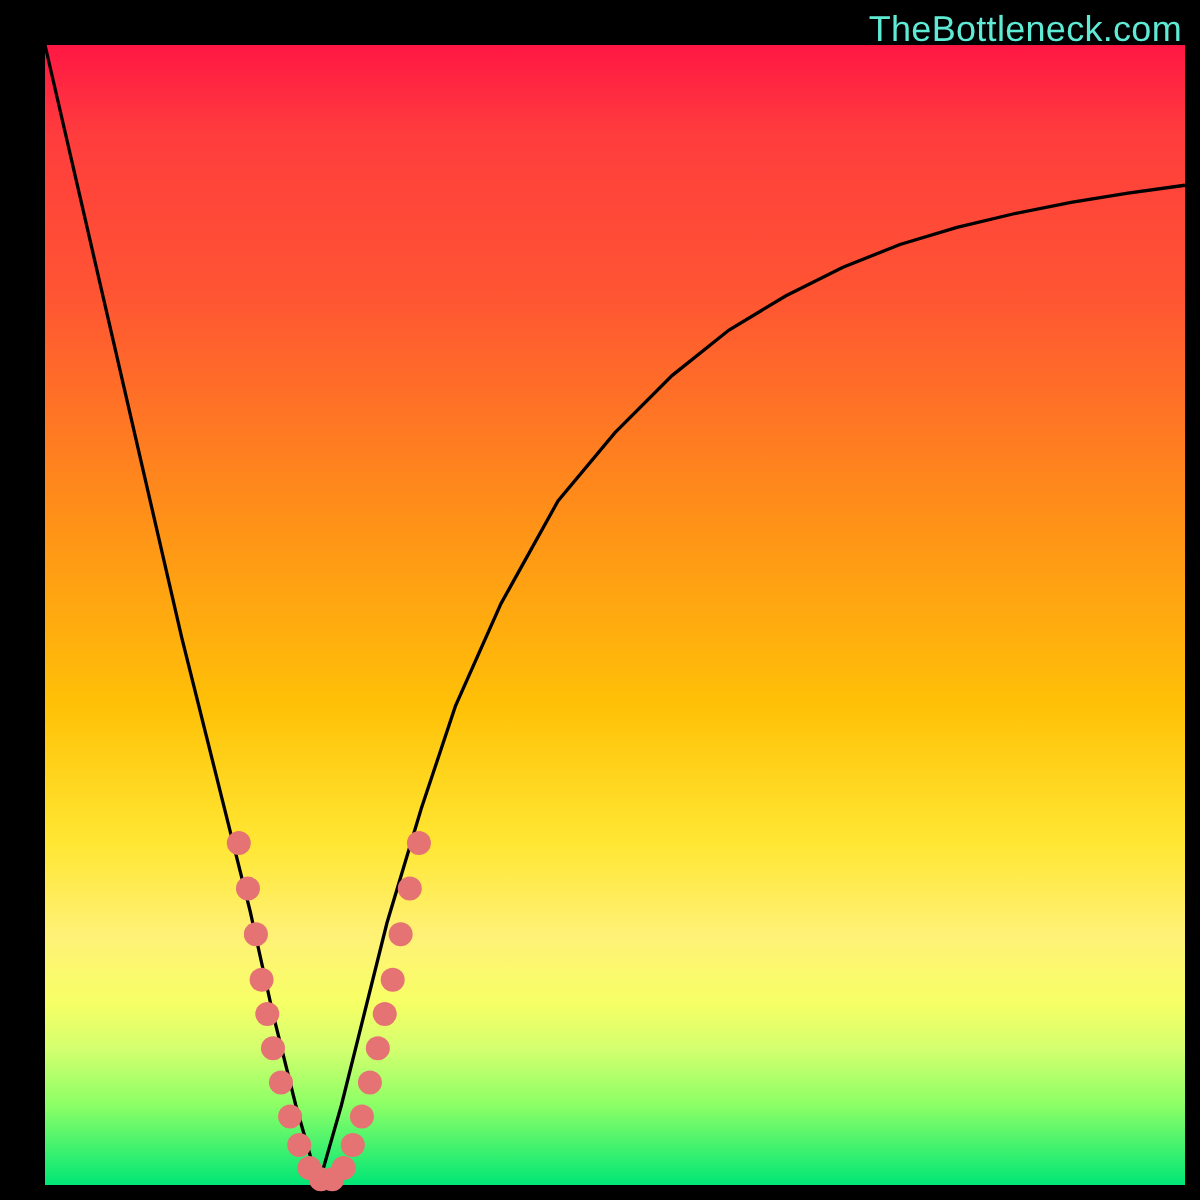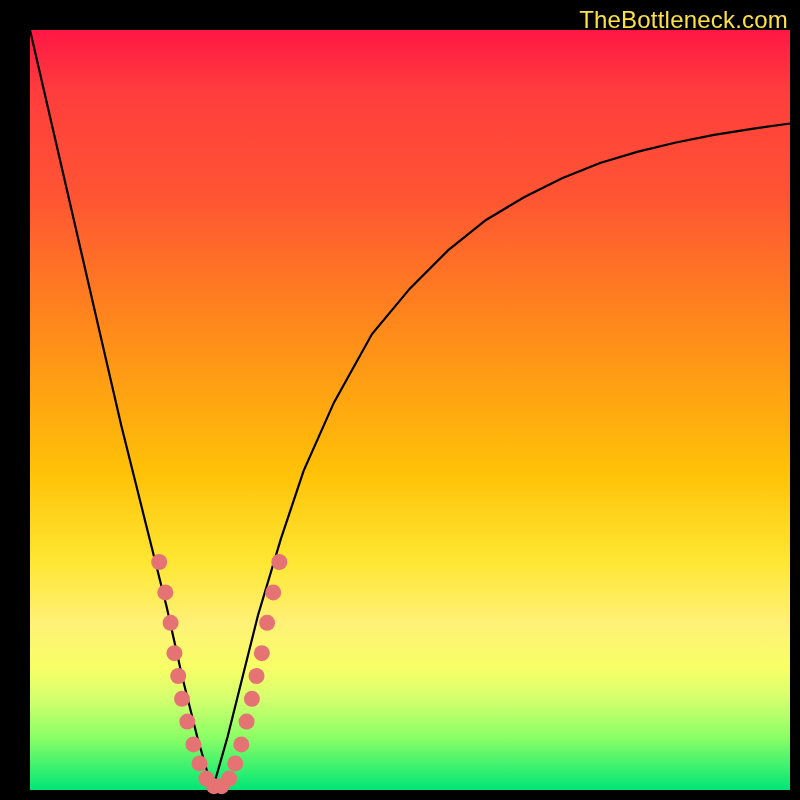--- a/index.html
+++ b/index.html
@@ -36,21 +36,21 @@
       #f7ff66 84%,
       #d4ff6e 88%,
       #8cff66 93%,
       #00e676 100%
     );
   }
   .watermark {
     position: absolute;
     top: 6px;
     right: 12px;
-    color: #fde047;
+    color: #5eead4;
     font-size: 24px;
     letter-spacing: 0.2px;
     font-weight: 400;
     user-select: none;
   }
   svg.curves {
     position: absolute;
     left: 0;
     top: 0;
     width: 760px;

